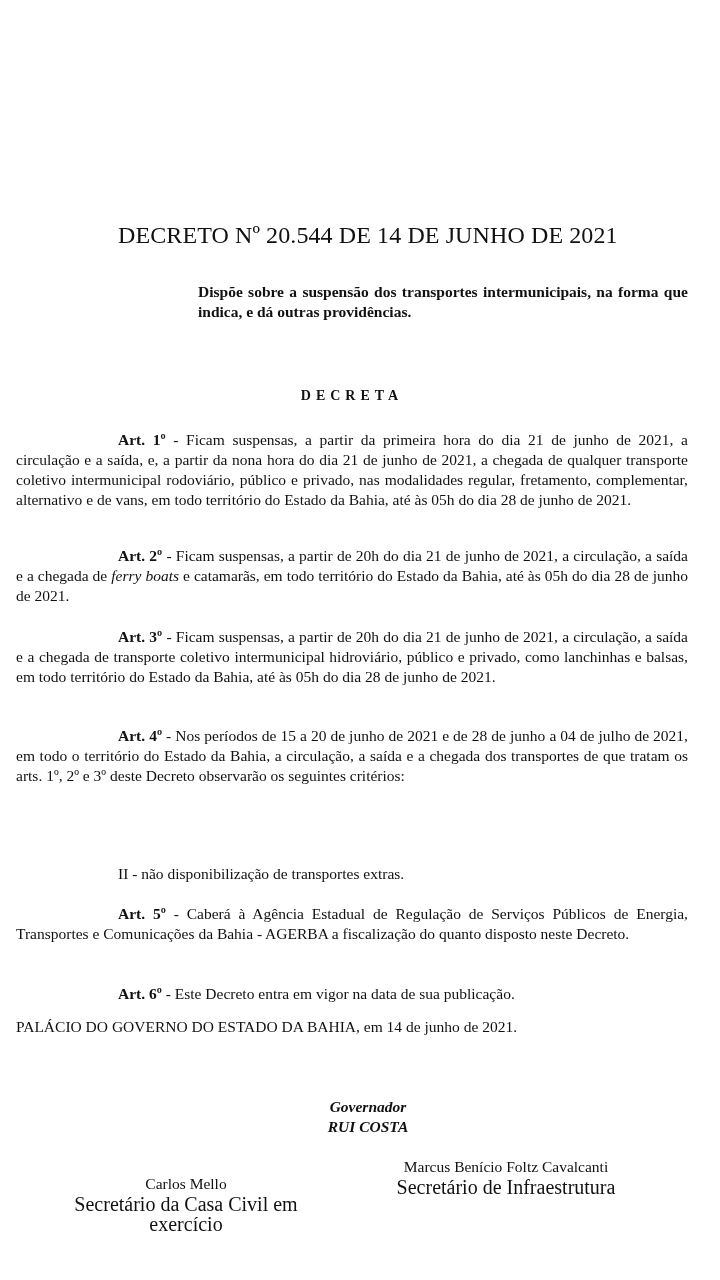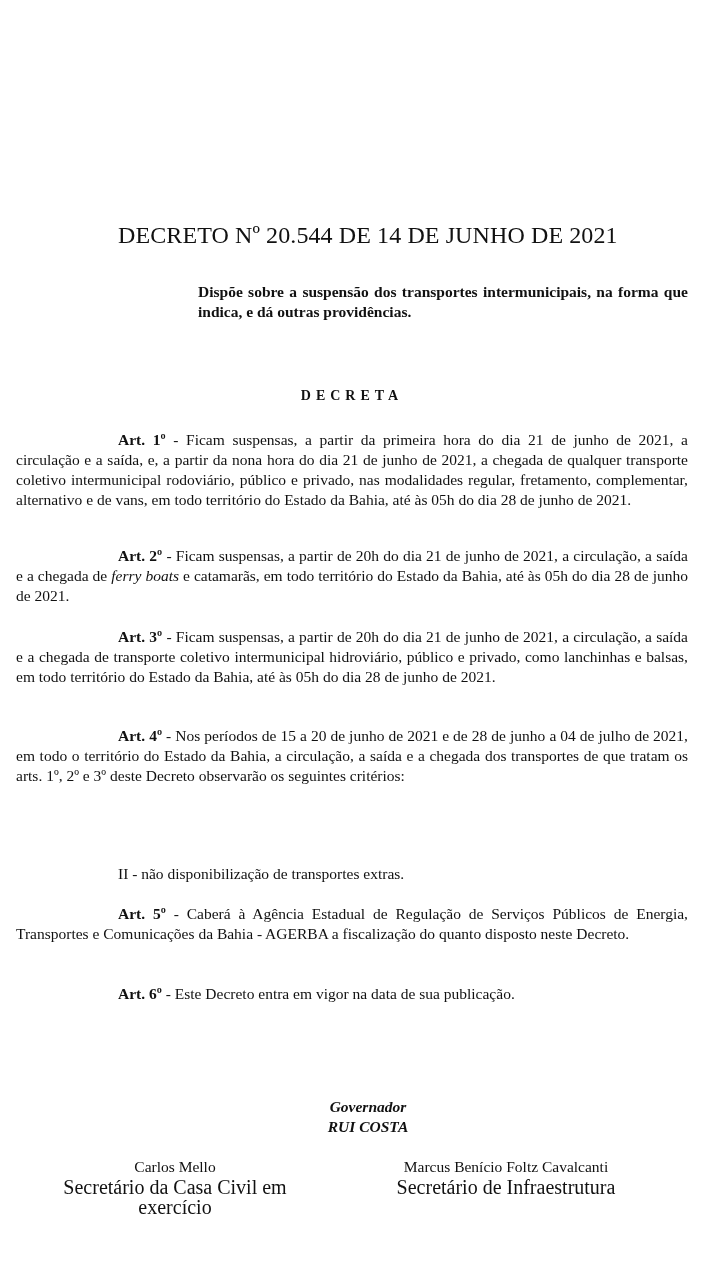--- a/index.html
+++ b/index.html
@@ -75,21 +75,21 @@
       font-style: italic;
       line-height: 20px;
       padding-left: 16px;
     }
     .sig-col {
       position: absolute;
       top: 1157px;
       text-align: center;
       line-height: 20px;
     }
-    .sig-left { left: 25px; width: 300px; }
+    .sig-left { left: 36px; width: 300px; margin-top: 17px; }
     .sig-right { left: 356px; width: 300px; }
     .sig-role { font-size: 20px; }
   </style>
 </head>
 <body>
 
 <div class="page">
 
   <div class="title">DECRETO Nº 20.544 DE 14 DE JUNHO DE 2021</div>
 
@@ -118,20 +118,21 @@
   <div class="block indent last-left" style="top:864px;">II - não disponibilização de transportes extras.</div>
 
   <div class="block indent last-left" style="top:904px;">
     <span class="b">Art. 5º</span><span> - Caberá à Agência Estadual de Regulação de Serviços Públicos de Energia, Transportes e Comunicações da Bahia - AGERBA a fiscalização do quanto disposto neste Decreto.</span>
   </div>
 
   <div class="block indent last-left" style="top:984px;">
     <span class="b">Art. 6º</span><span> - Este Decreto entra em vigor na data de sua publicação.</span>
   </div>
 
+  <div class="block last-left" style="top:1017px;">PALÁCIO DO GOVERNO DO ESTADO DA BAHIA, em 14 de junho de 2021.</div>
 
 </div>
 
 <div class="sig-main">
   <div>Governador</div>
   <div>RUI COSTA</div>
 </div>
 
 <div class="sig-col sig-left">
   <div>Carlos Mello</div>

